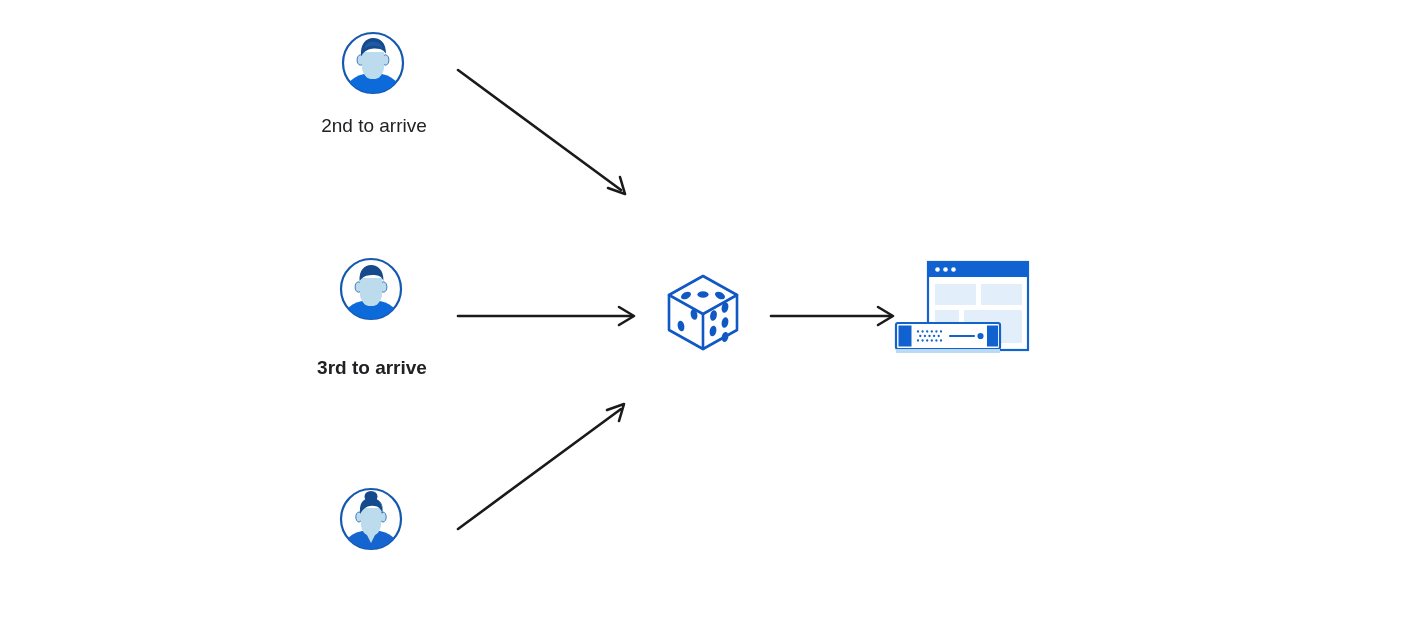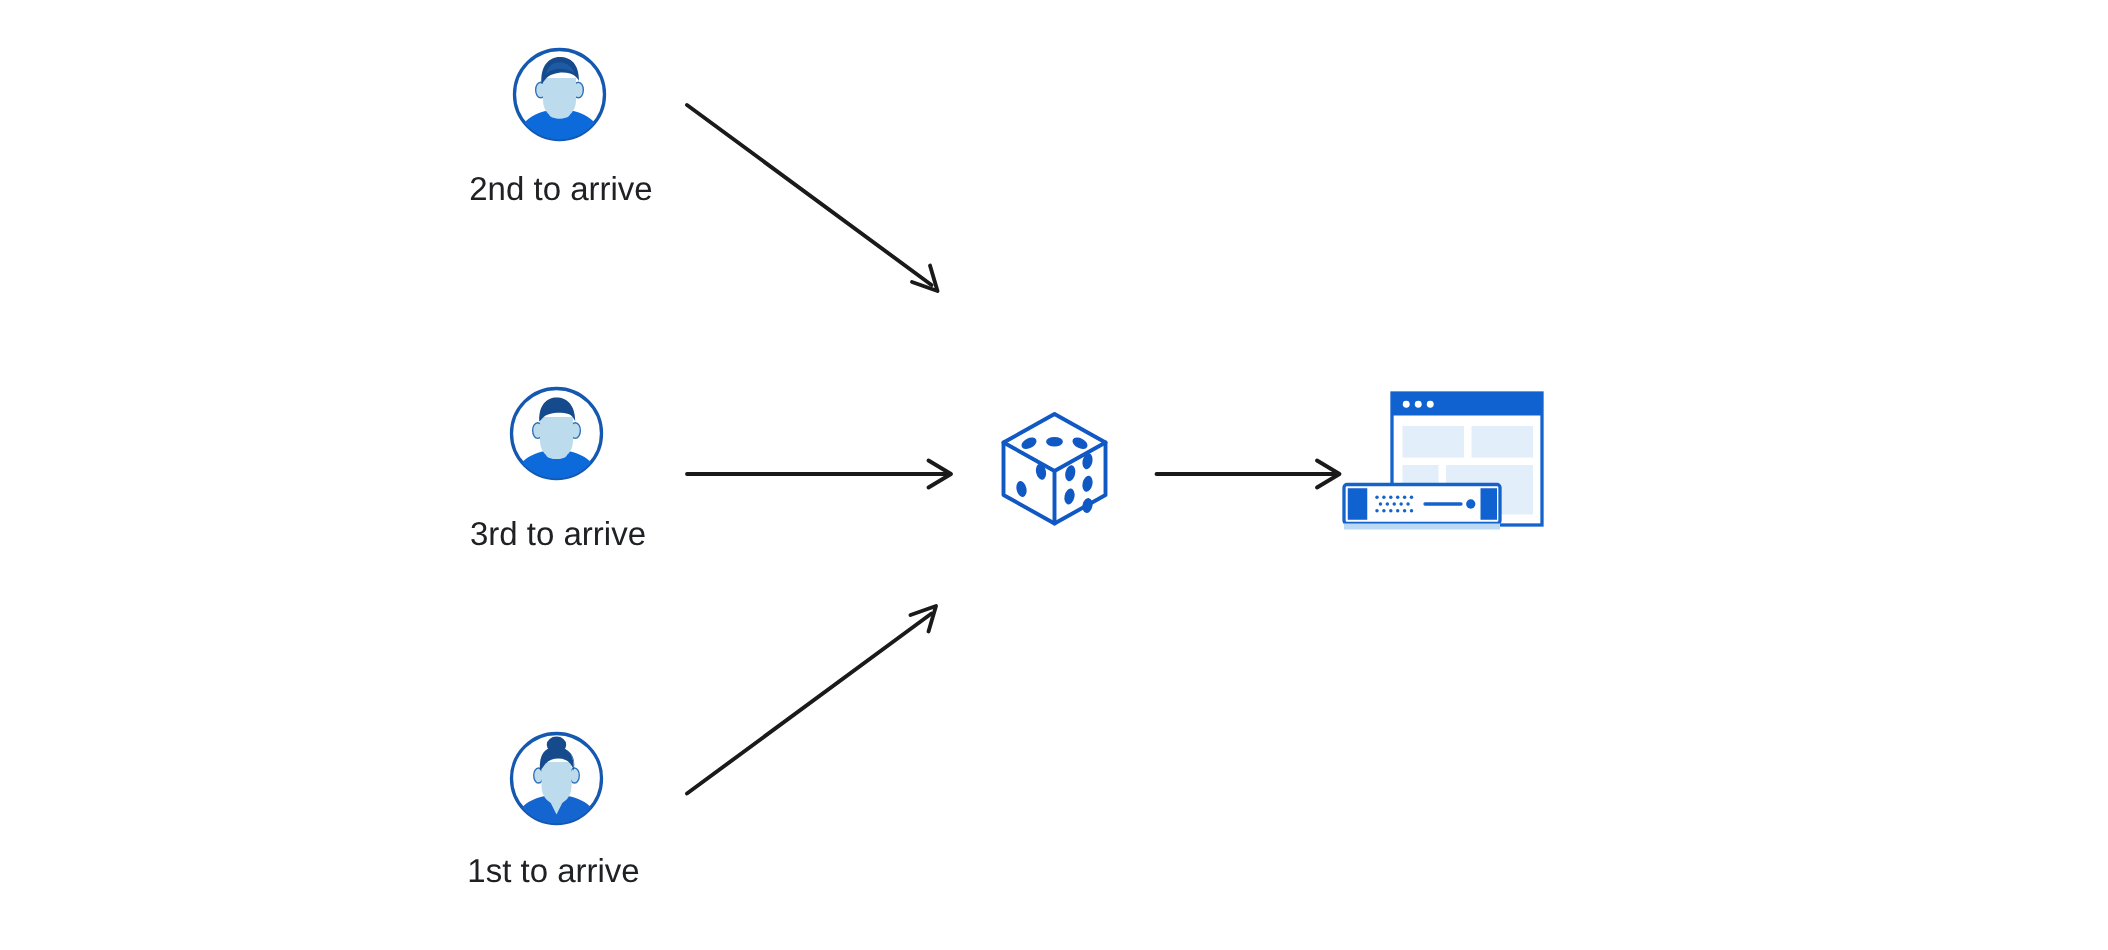--- a/index.html
+++ b/index.html
@@ -15,21 +15,21 @@
     font-family: "Liberation Sans", sans-serif;
     color: #1f1f1f;
   }
   .canvas {
     position: absolute;
     inset: 0;
   }
   .node-label {
     position: absolute;
     text-align: center;
-    font-size: 22px;
+    font-size: 19px;
     line-height: 24px;
     color: #202124;
     white-space: nowrap;
     font-family: "Liberation Sans", sans-serif;
   }
   .icon-wrap {
     position: absolute;
   }
   svg { display: block; overflow: visible; }
   .arrow-layer {
@@ -107,21 +107,21 @@
         <path d="M26 34 h14 v13 c0 4 -14 4 -14 0 Z" fill="#bcdcee"></path>
         <path d="M26 41 c4 4 10 4 14 0 v-7 h-14 Z" fill="#a6cde5"></path>
         <ellipse cx="20.5" cy="31" rx="3.4" ry="5.2" fill="#bcdcee" stroke="#2f6fb5" stroke-width="0.9"></ellipse>
         <ellipse cx="45.5" cy="31" rx="3.4" ry="5.2" fill="#bcdcee" stroke="#2f6fb5" stroke-width="0.9"></ellipse>
         <path d="M22 22 h22 v16 c0 7 -5 12 -11 12 c-6 0 -11 -5 -11 -12 Z" fill="#bcdcee"></path>
         <path d="M21.5 25 C21 14 26.5 9 33 9 C40 9 45.5 14 45.5 25
                  C45.5 25 44 21 41 20 C36 18.4 27 18.8 23.8 22.6 C22.7 23.9 22 24.5 21.5 25 Z" fill="#154a8c"></path>
       </g>
     </svg>
   </div>
-  <div class="node-label" style="left:272px; top:344px; width:200px;">3rd to arrive</div>
+  <div class="node-label" style="left:272px; top:356px; width:200px;font-weight:bold;">3rd to arrive</div>
 
   <div class="icon-wrap" style="left:338px; top:486px; width:66px; height:66px;">
     <svg width="66" height="66" viewBox="0 0 66 66">
       <defs>
         <clipPath id="clipC">
             <circle cx="33" cy="33" r="30"></circle>
           </clipPath>
       </defs>
       <circle cx="33" cy="33" r="30" fill="#ffffff" stroke="#1558b0" stroke-width="2.2"></circle>
       <g clip-path="url(#clipC)">
@@ -138,21 +138,20 @@
         <path d="M23 22 h20 v16 c0 7 -4.5 12 -10 12 c-5.5 0 -10 -5 -10 -12 Z" fill="#bcdcee"></path>
 
         <ellipse cx="33" cy="10.5" rx="6.5" ry="5.5" fill="#154a8c"></ellipse>
 
         <path d="M22 28 C21 16 26 12 33 12 C40.5 12 45 16.5 44.5 28
                  C44.5 28 43.5 22.5 39 20.6 C34 18.6 27.5 20 24.5 24.6 C23.4 26.2 22.4 27.4 22 28 Z" fill="#154a8c"></path>
         <path d="M39 14 C43 16 45 21 44.6 27 C45.6 20.5 43.6 15.5 39 14 Z" fill="#1d5ca5"></path>
       </g>
     </svg>
   </div>
-  <div class="node-label" style="left:269px; top:569px; width:200px;">1st to arrive</div>
 
   <div class="icon-wrap" style="left:661px; top:270px; width:84px; height:84px;">
     <svg width="84" height="84" viewBox="0 0 84 84">
       <g fill="none" stroke="#1058c4" stroke-width="2.6" stroke-linejoin="round" stroke-linecap="round">
 
         <polygon points="42,6 76,25 76,60 42,79 8,60 8,25" fill="#ffffff"></polygon>
         <polyline points="8,25 42,44 76,25"></polyline>
         <line x1="42" y1="44" x2="42" y2="79"></line>
       </g>
 

